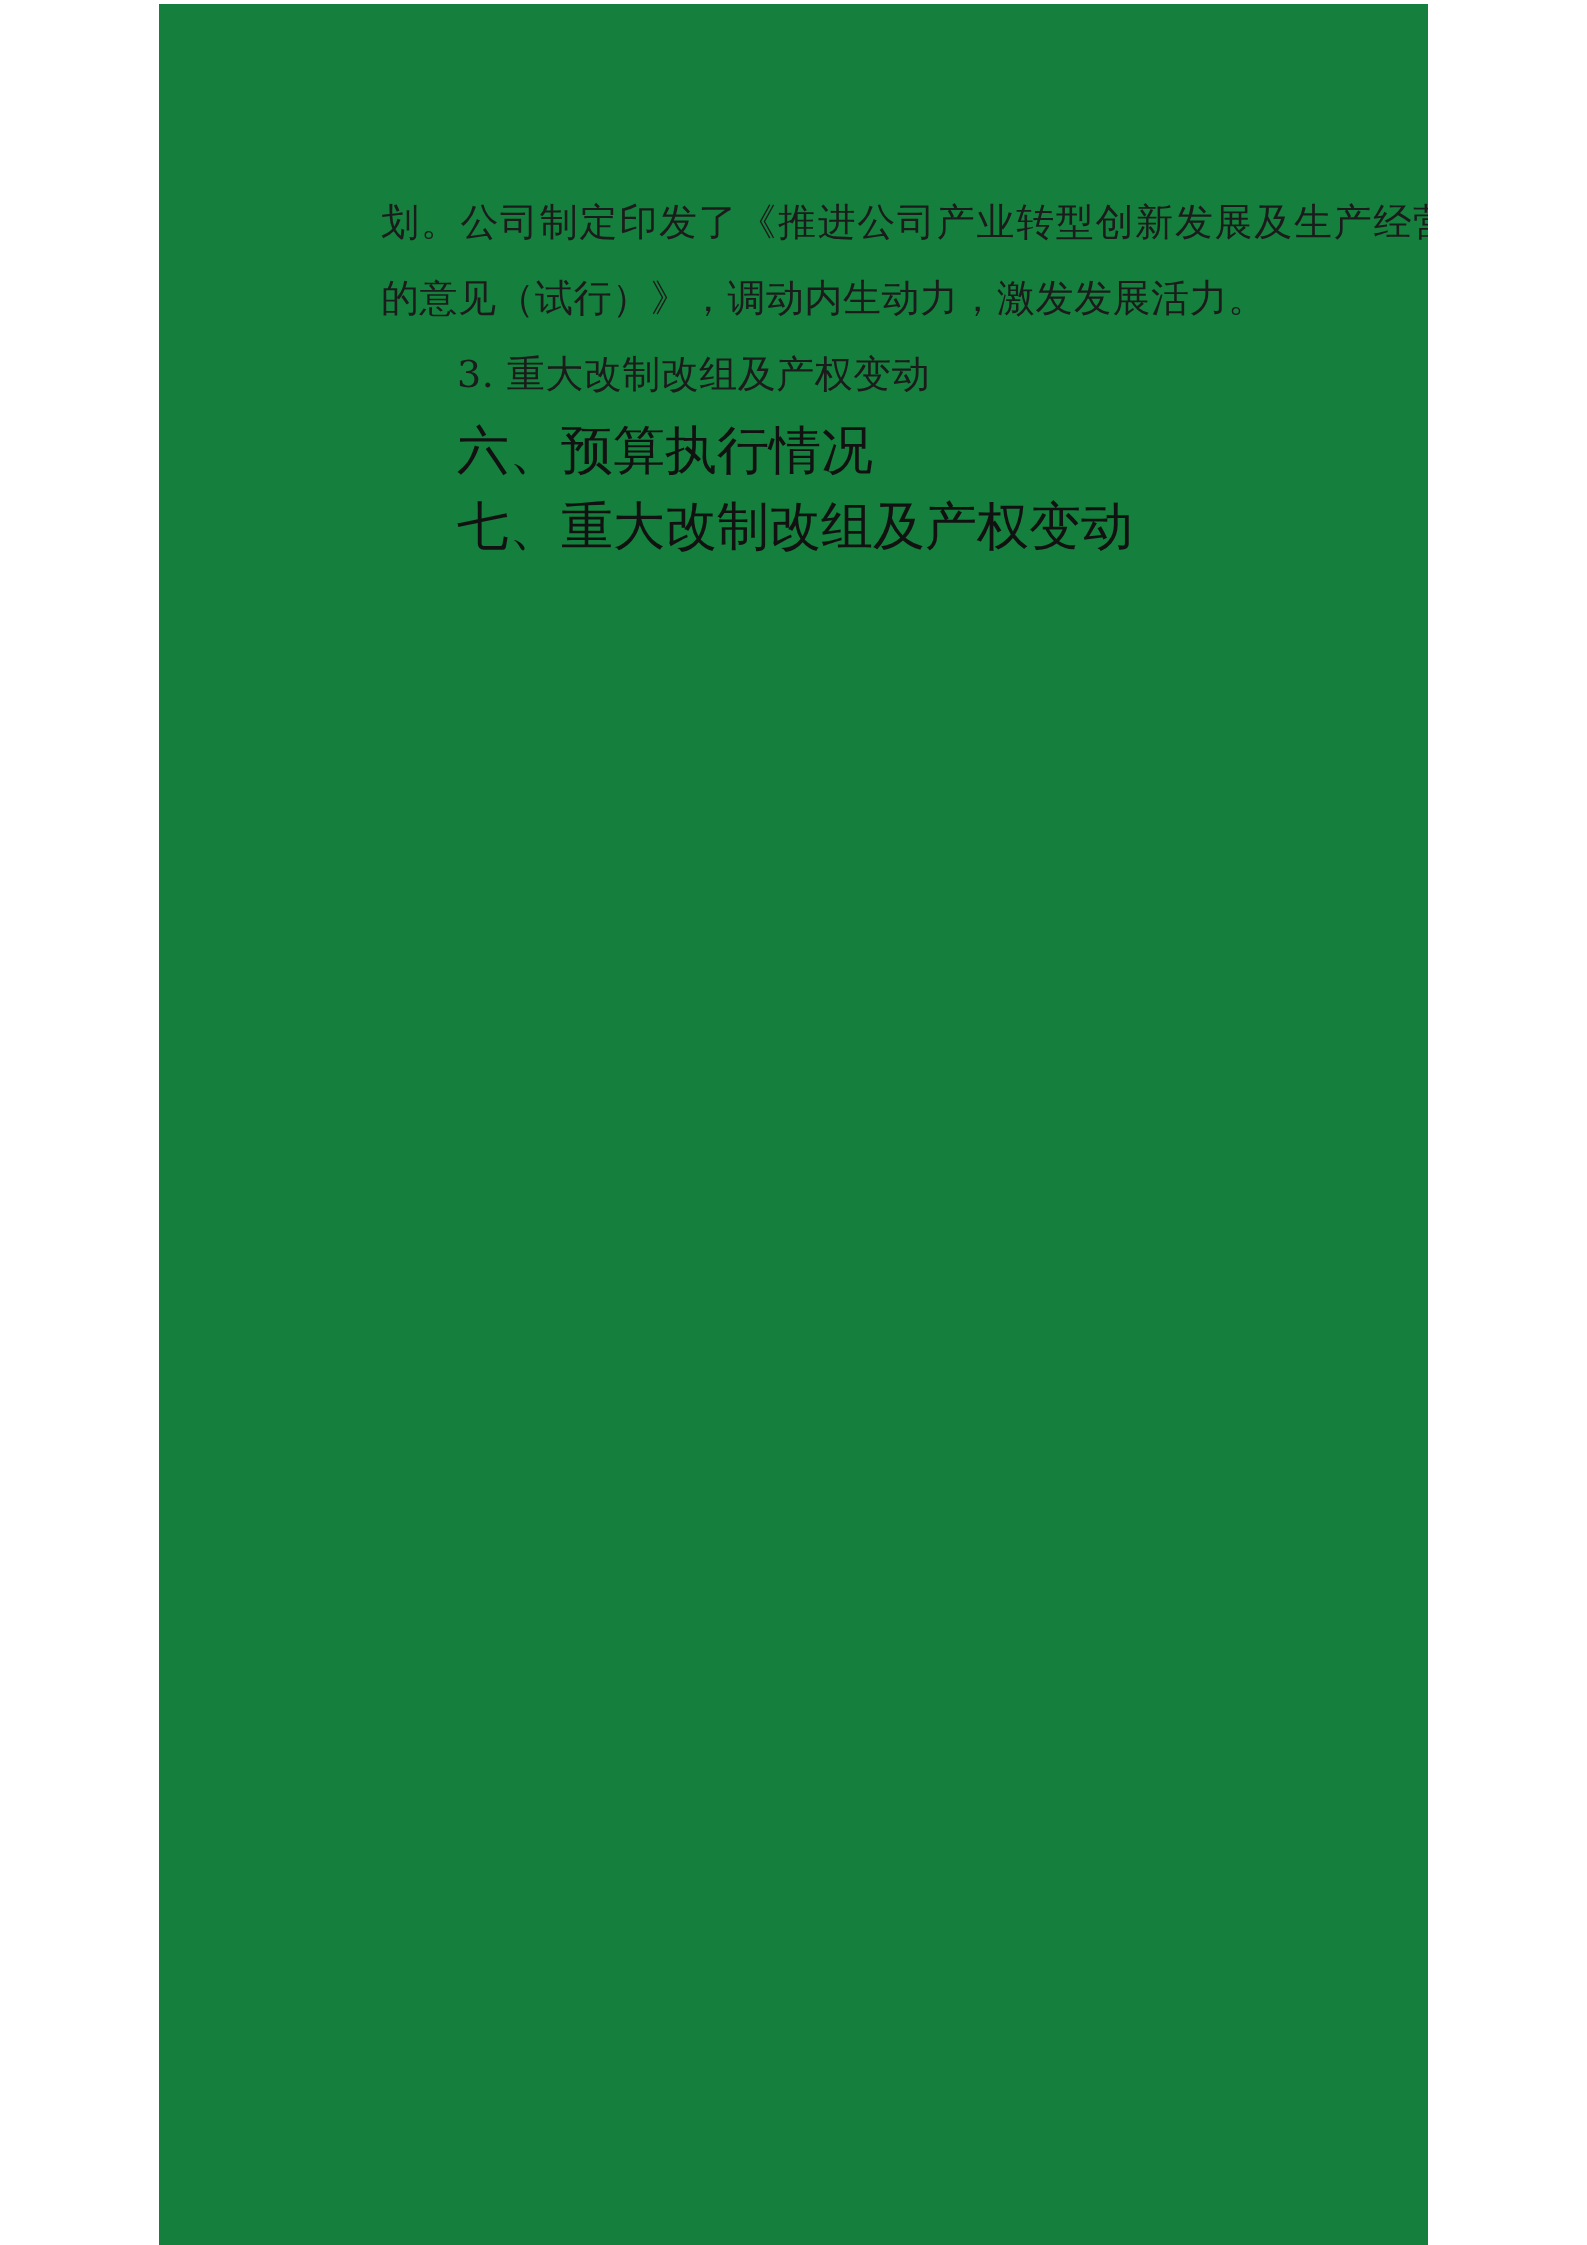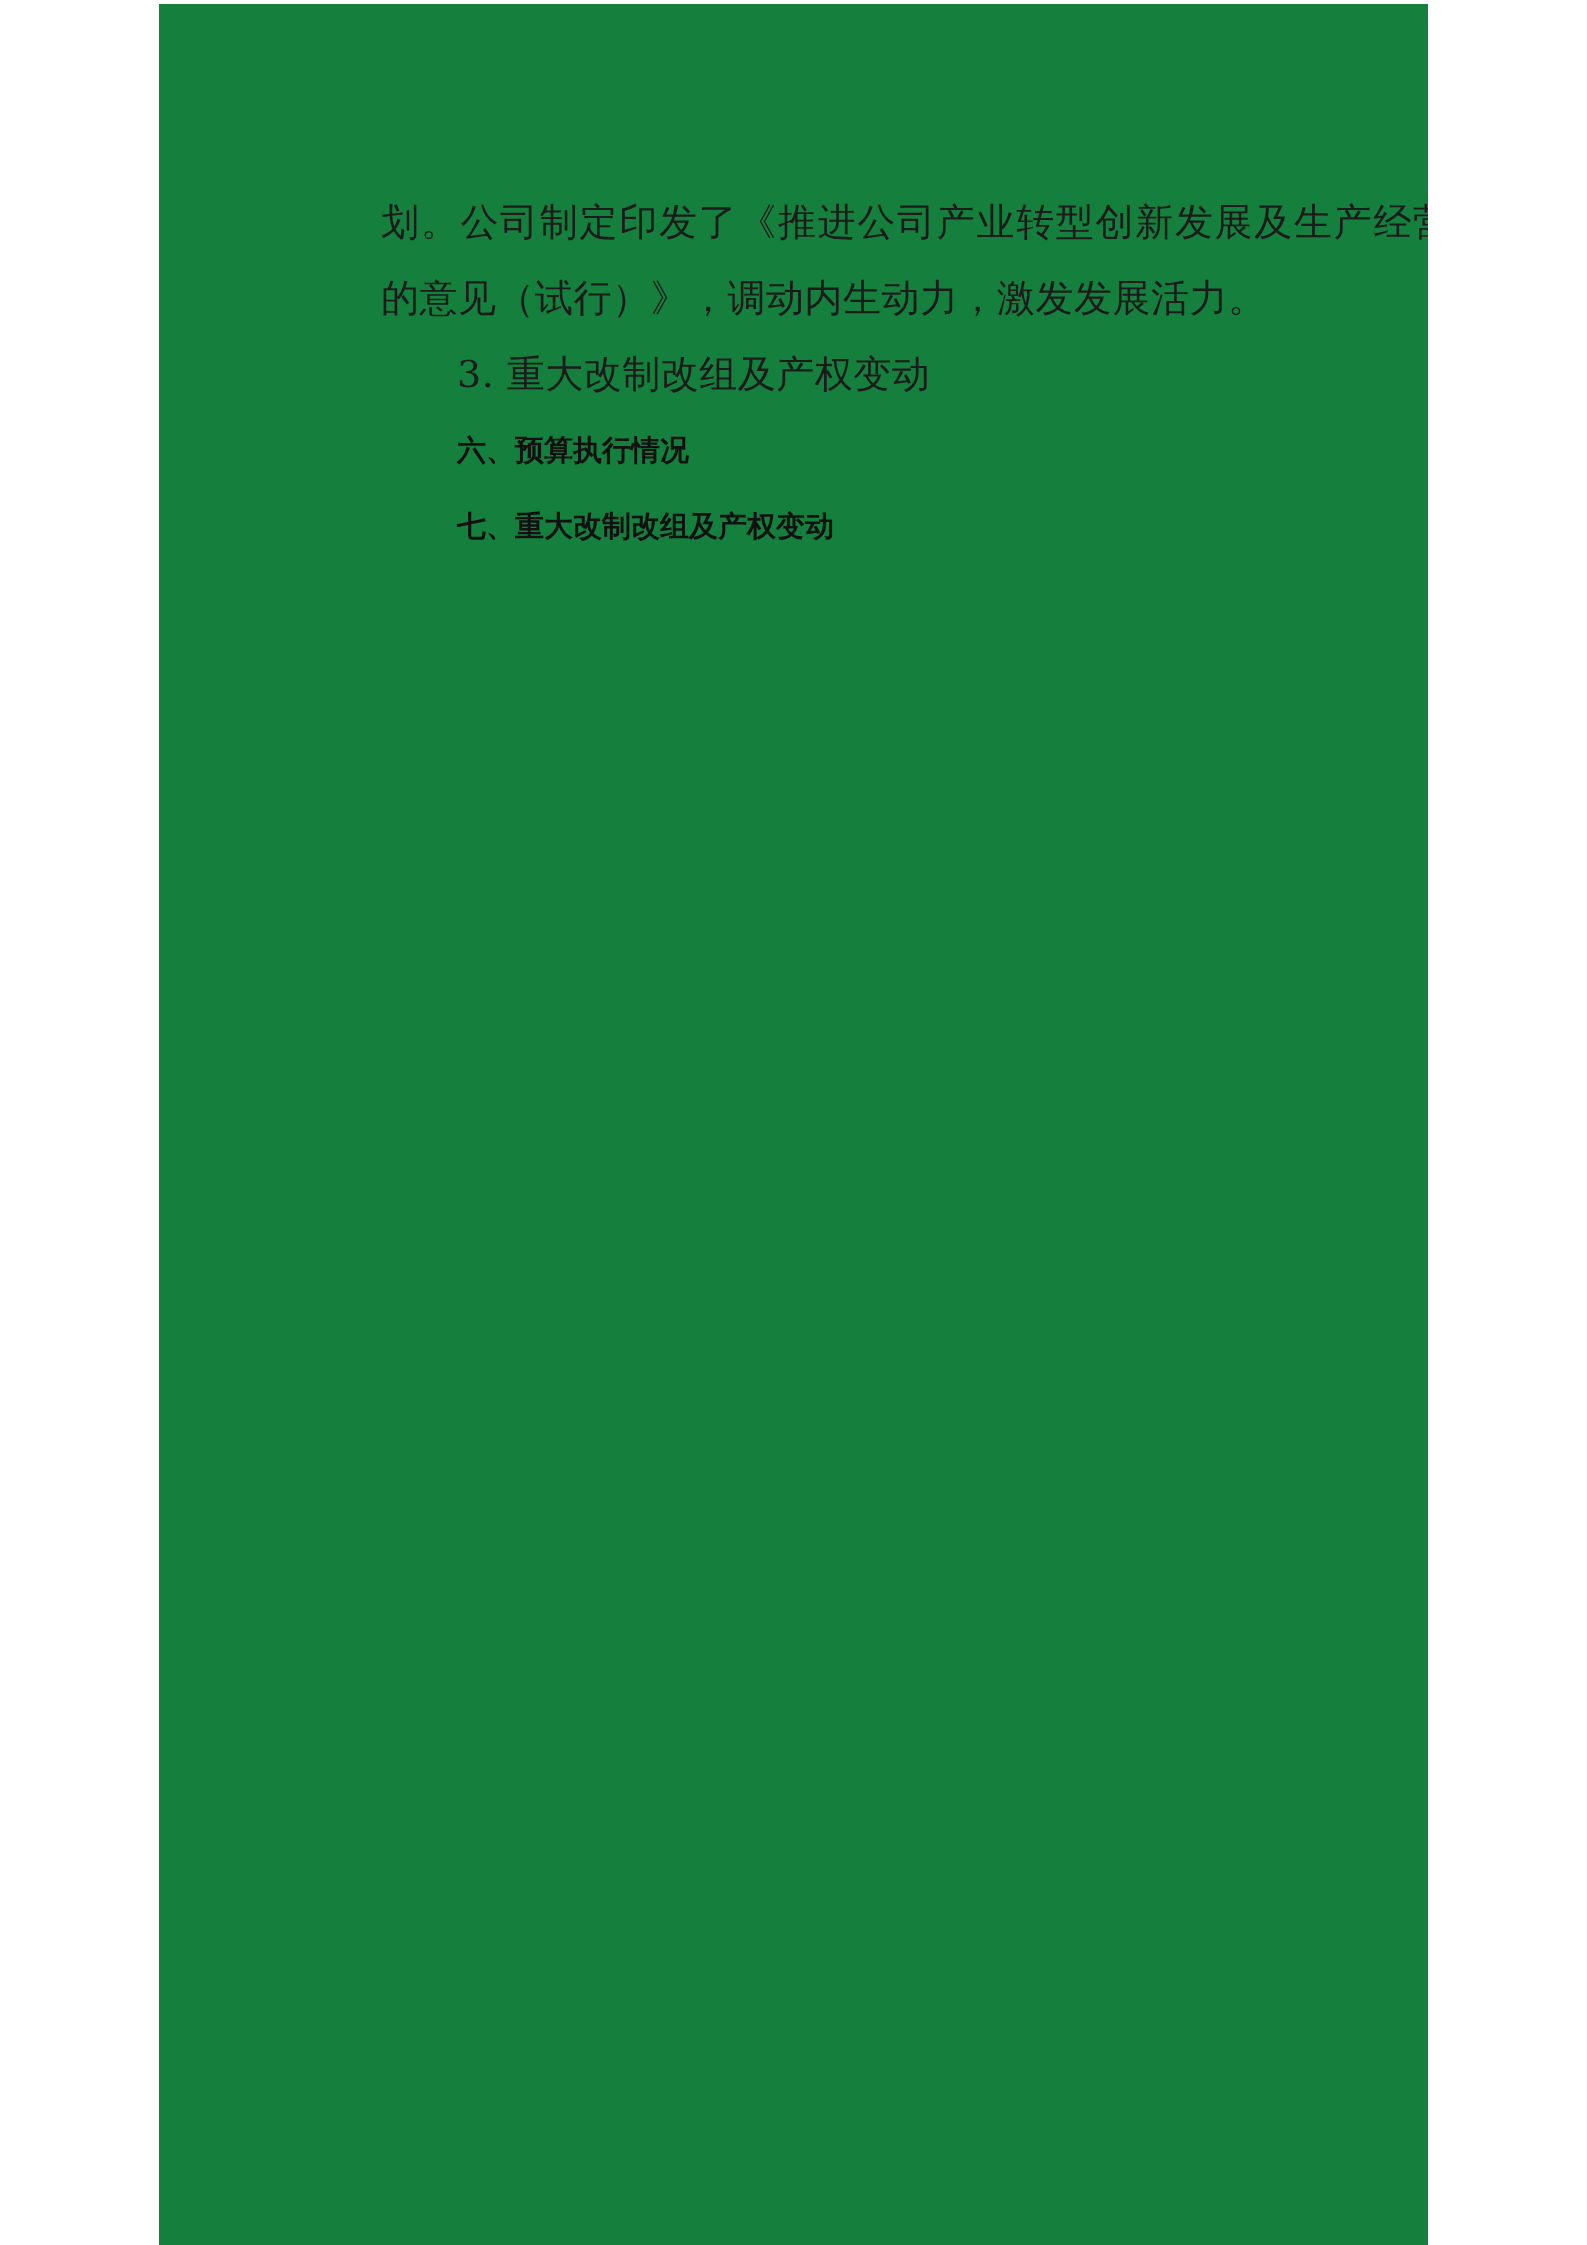--- a/index.html
+++ b/index.html
@@ -31,23 +31,23 @@
     text-align: justify;
     text-justify: inter-ideograph;
     letter-spacing: 0.5px;
     color: #1b1b1b;
   }
   p.indent {
     text-indent: 76px;
   }
   h2.heading {
     margin: 0;
-    font-size: 29px;
+    font-size: 52px;
     line-height: 76px;
-    font-weight: bold;
+    font-weight: normal;
     text-indent: 76px;
     color: #111111;
     font-family: "DejaVu Sans", "Liberation Sans", sans-serif;
   }
 </style>
 </head>
 <body>
 
 <div class="page">
   <div class="content">

